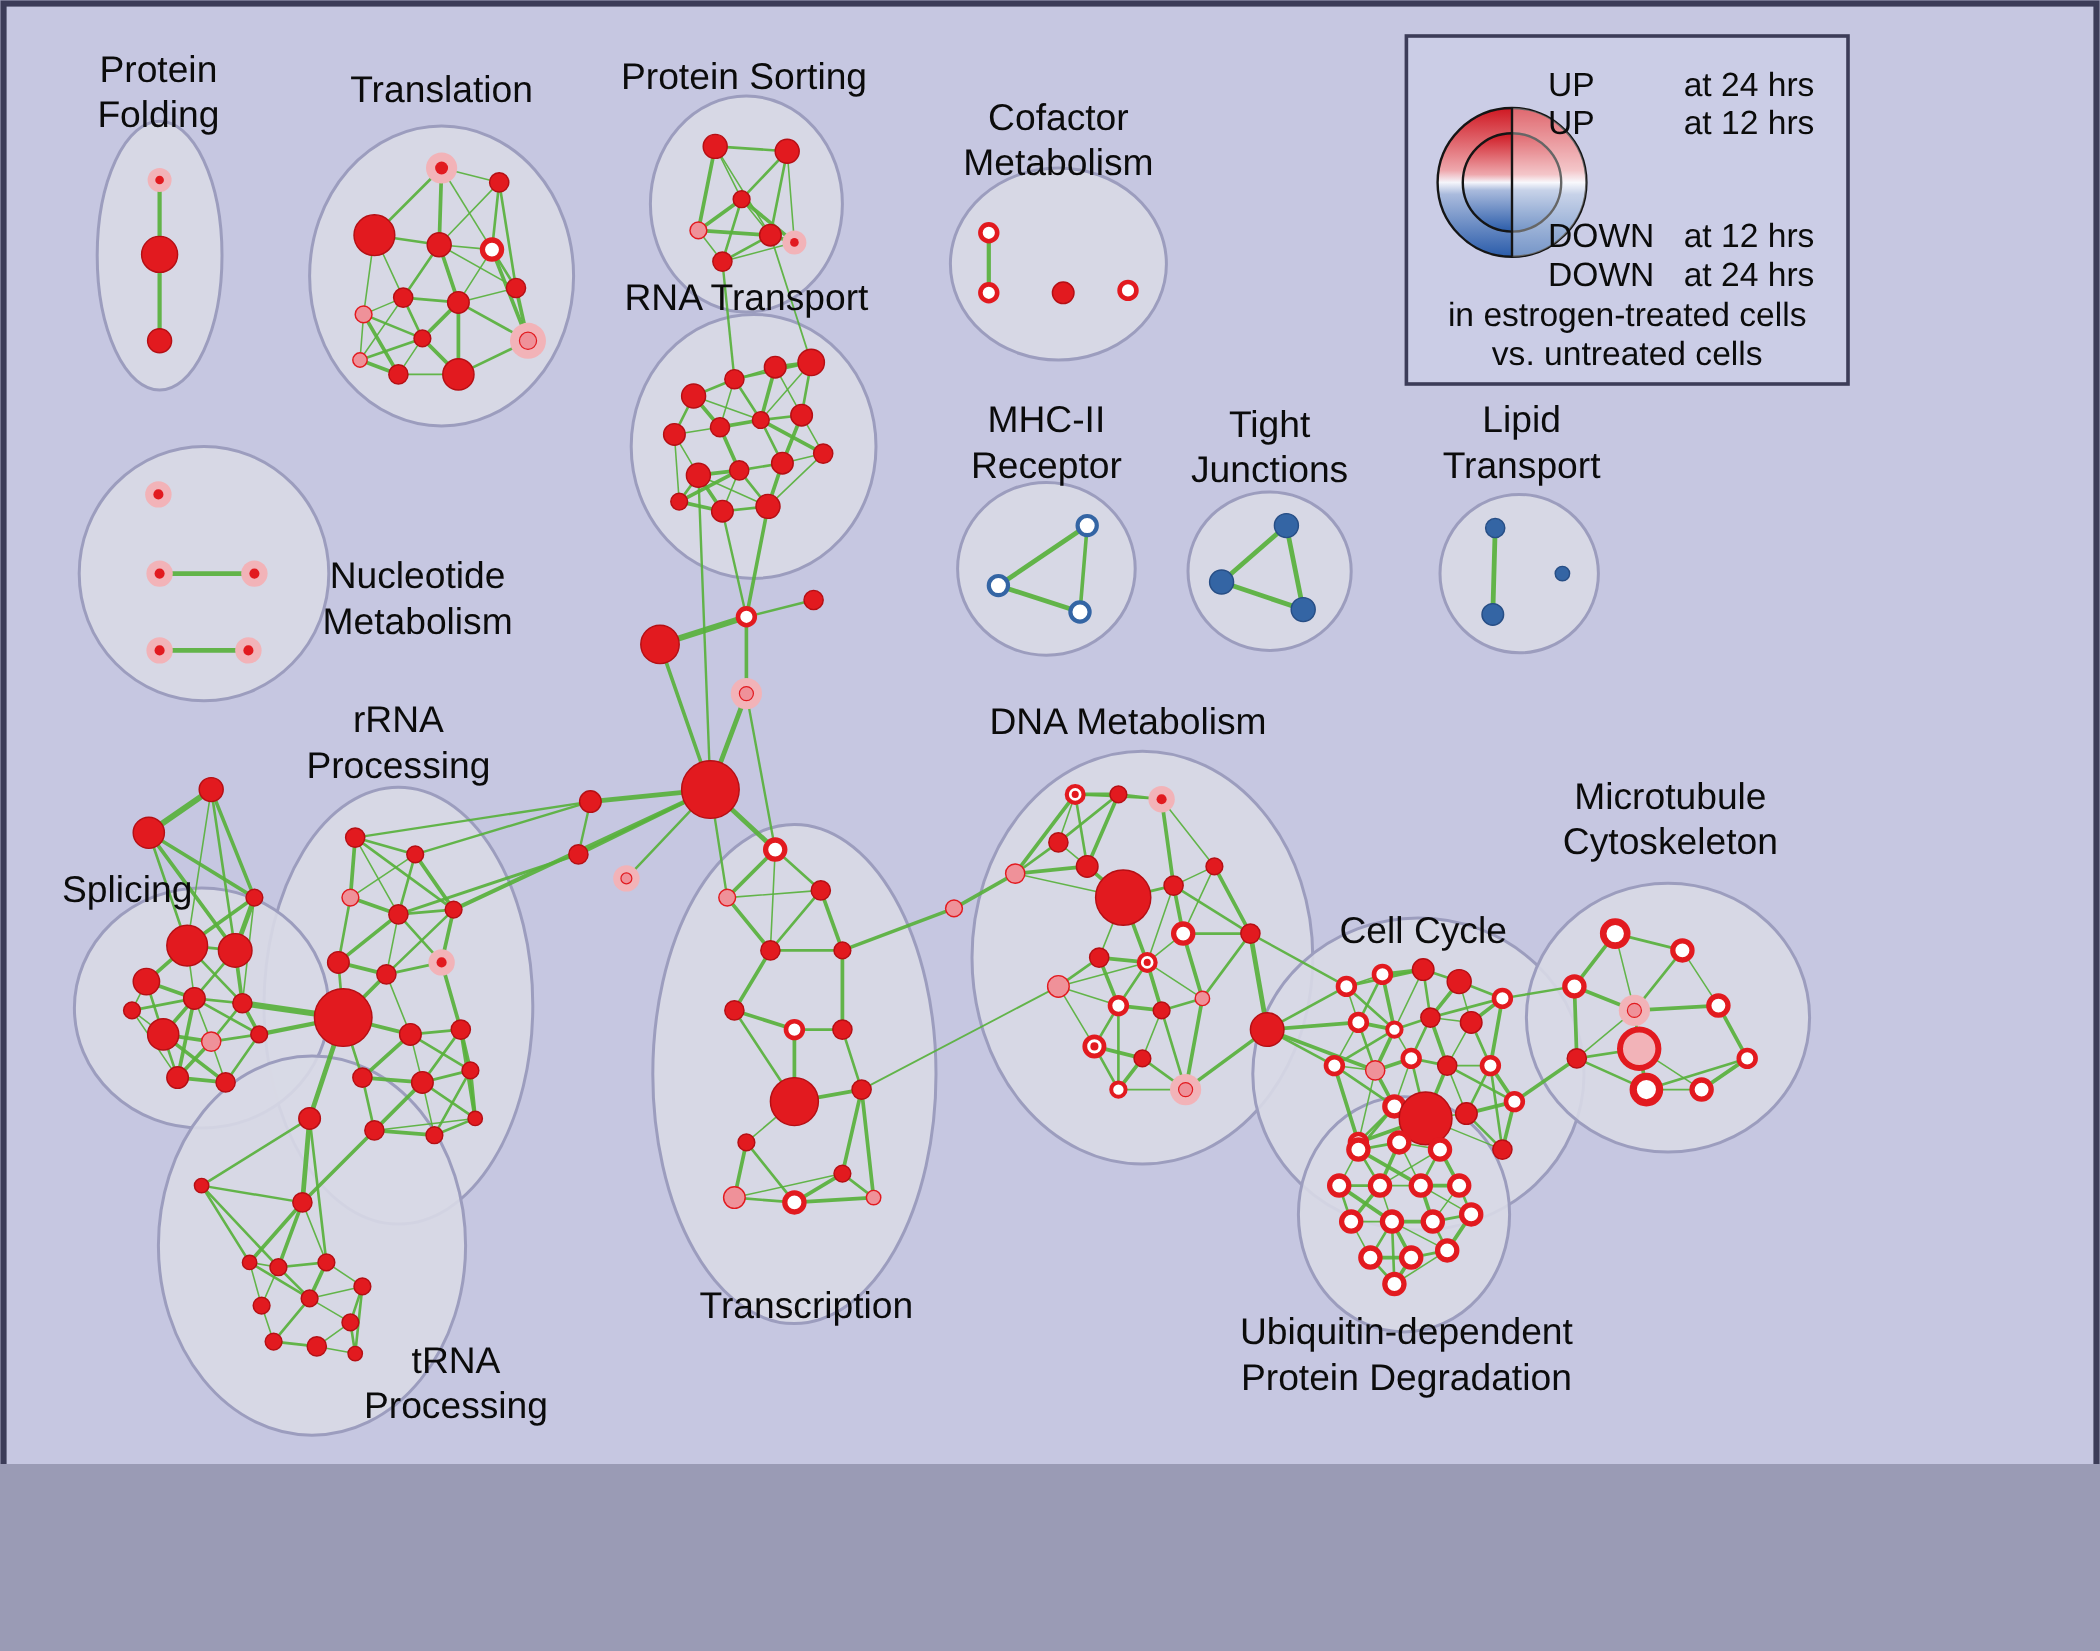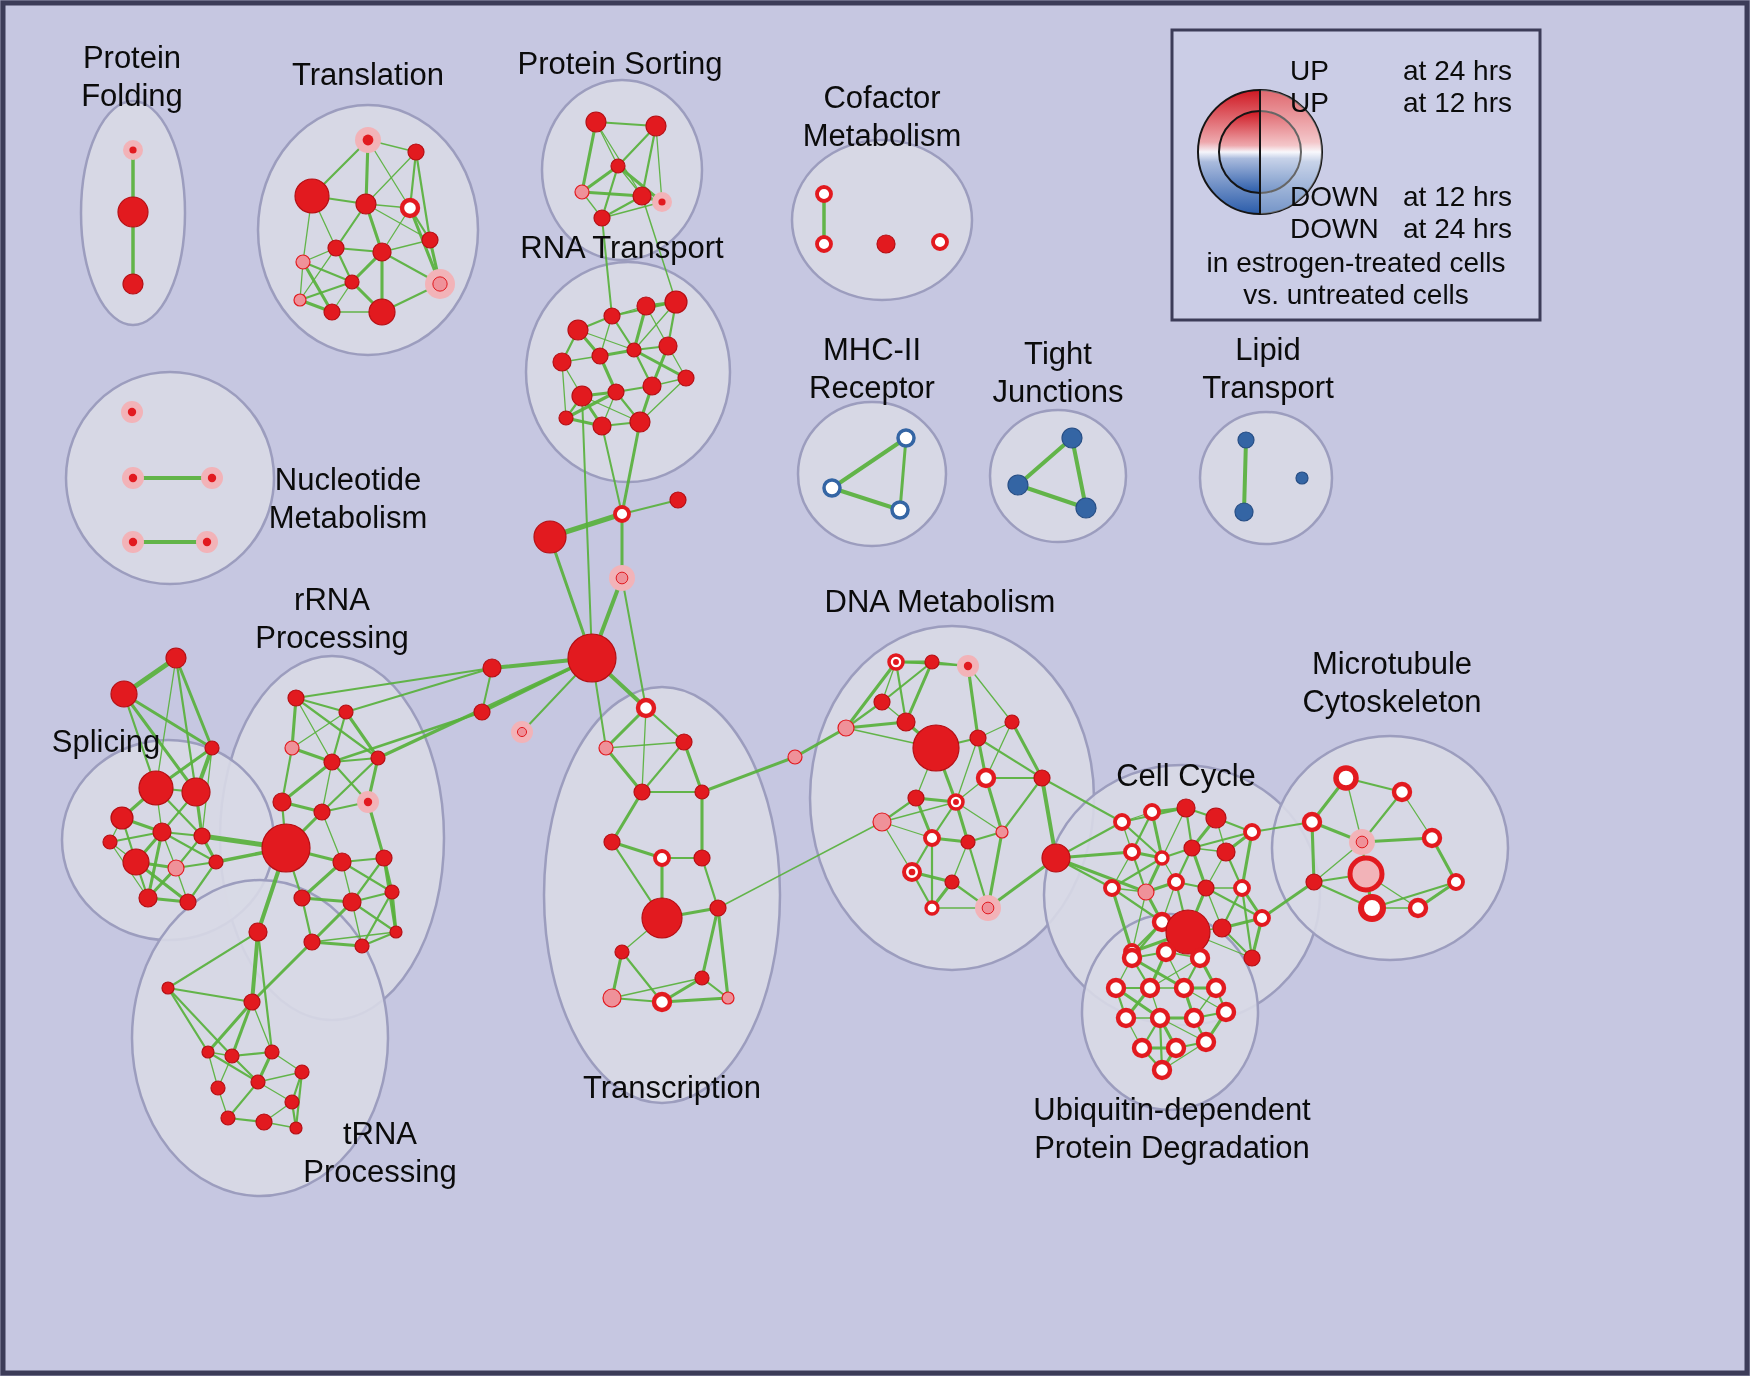--- a/index.html
+++ b/index.html
@@ -1,16 +1,16 @@
 <!DOCTYPE html>
 <html><head>
 <meta charset="utf-8">
 <style>
   html,body{margin:0;padding:0;background:#9a9bb5;}
-  .stage{width:1750px;height:1376px;position:relative;}
+  .stage{width:1750px;height:1220px;position:relative;}
   svg{display:block;}
   text{font-family:"Liberation Sans", sans-serif;}
   .cluster-label{fill:#0b0b0b;}
   .legend-text{fill:#0b0b0b;}
 </style>
 </head>
 <body>
 
 <div class="stage">
 <svg id="scene" width="1750" height="1376" viewBox="0 0 1750 1376">

